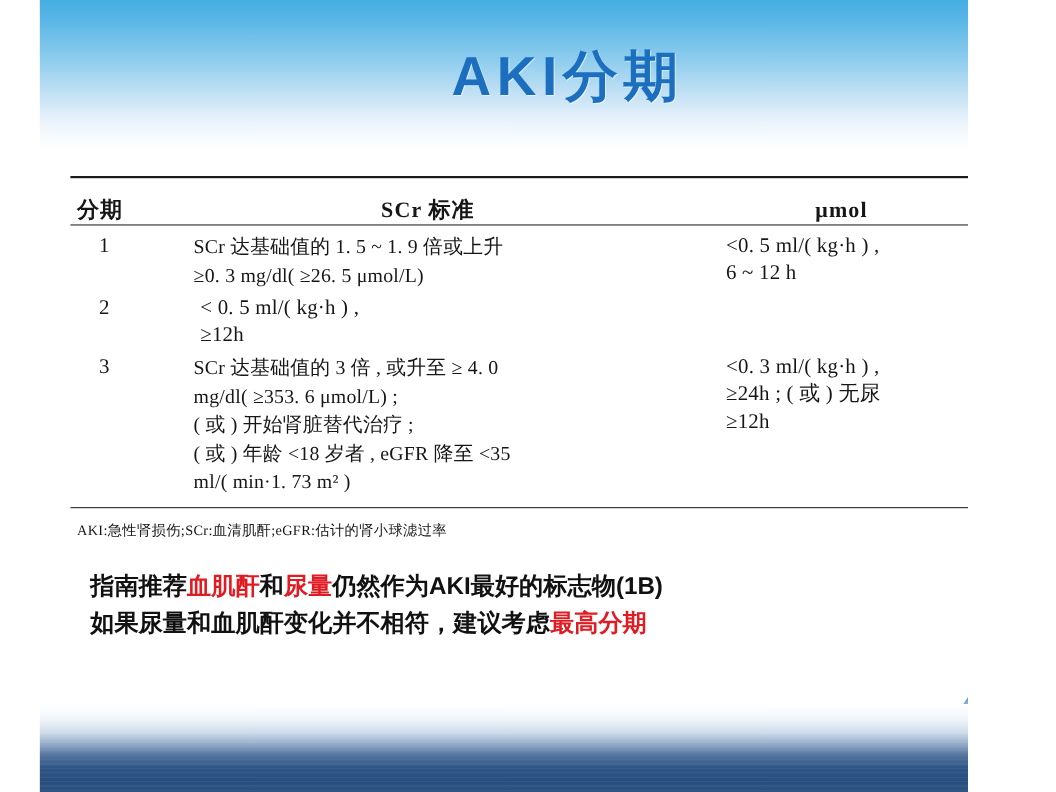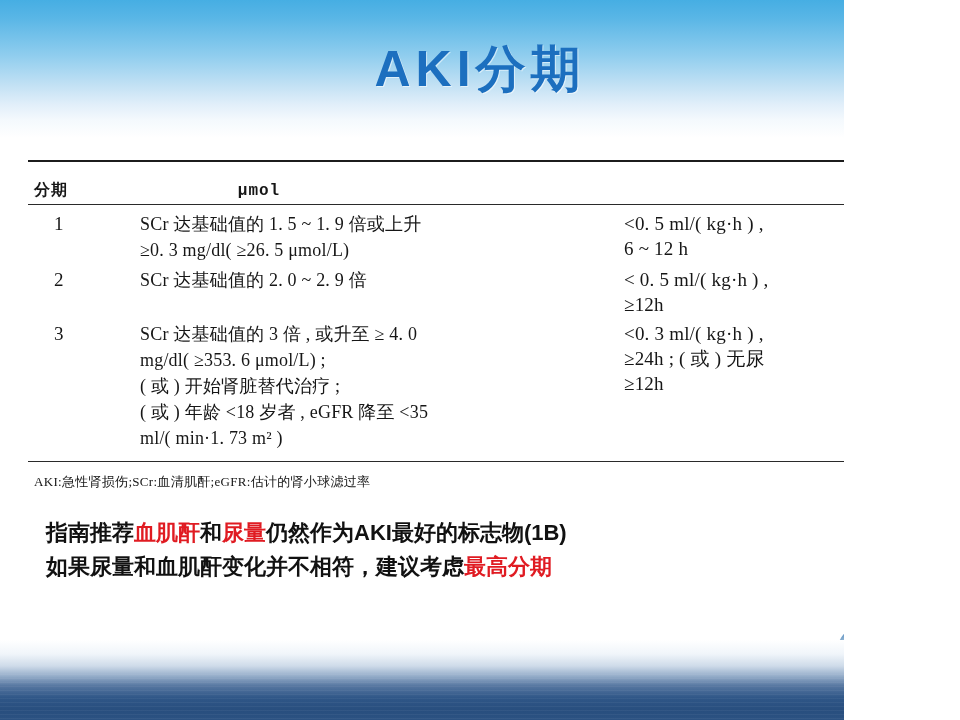--- a/index.html
+++ b/index.html
@@ -13,20 +13,21 @@
     font-family: "Liberation Sans", sans-serif;
     background: #ffffff;
   }
 
   #slide {
     position: relative;
     width: 844px;
     height: 720px;
     overflow: hidden;
     background: #ffffff;
+    margin-left: 36px;
   }
 
   
   .sky {
     position: absolute;
     left: 0; top: 0;
     width: 960px;
     height: 200px;
     background: linear-gradient(to bottom,
         #46AEE3 0px,
@@ -108,25 +109,24 @@
     display: flex;
     align-items: flex-end;
     height: 40px;
     padding-top: 2px;
   }
   .col-stage  { width: 84px; flex: 0 0 84px; }
   .col-scr    { width: 470px; flex: 0 0 470px; }
   .col-urine  { width: 282px; flex: 0 0 282px; }
 
   .thead .h {
-    font-size: 16px;
+    font-size: 20px;
     font-weight: bold;
     letter-spacing: 1px;
     line-height: 26px;
-    font-family: Liberation Mono, monospace;
   }
   .thead .h.stage  { text-align: left;   padding-left: 6px; }
   .thead .h.scr    { text-align: center; }
   .thead .h.urine  { text-align: center; padding-right: 18px; }
 
   .tbody {
     padding-top: 6px;
     padding-bottom: 6px;
   }
   .trow {
@@ -291,20 +291,21 @@
   <div class="sky"></div>
 
   <div class="title">AKI分期</div>
 
   <div class="table-block">
 
     <div class="rule"></div>
 
     <div class="thead">
       <div class="col-stage h stage">分期</div>
+      <div class="col-scr h scr">SCr 标准</div>
       <div class="col-urine h urine">μmol</div>
     </div>
 
     <div class="rule thin"></div>
 
     <div class="tbody">
 
       <div class="trow">
         <div class="col-stage cell-stage">1</div>
         <div class="col-scr cell-scr">
@@ -312,23 +313,20 @@
           <span class="ln">≥0. 3 mg/dl( ≥26. 5 μmol/L)</span>
         </div>
         <div class="col-urine cell-urine">
           <span class="ln">&lt;0. 5 ml/( kg·h ) ,</span>
           <span class="ln">6 ~ 12 h</span>
         </div>
       </div>
 
       <div class="trow">
         <div class="col-stage cell-stage">2</div>
-        <div class="col-scr cell-scr">
-          <span class="ln">SCr 达基础值的 2. 0 ~ 2. 9 倍</span>
-        </div>
         <div class="col-urine cell-urine">
           <span class="ln">&lt; 0. 5 ml/( kg·h ) ,</span>
           <span class="ln">≥12h</span>
         </div>
       </div>
 
       <div class="trow">
         <div class="col-stage cell-stage">3</div>
         <div class="col-scr cell-scr">
           <span class="ln">SCr 达基础值的 3 倍 , 或升至 ≥ 4. 0</span>

